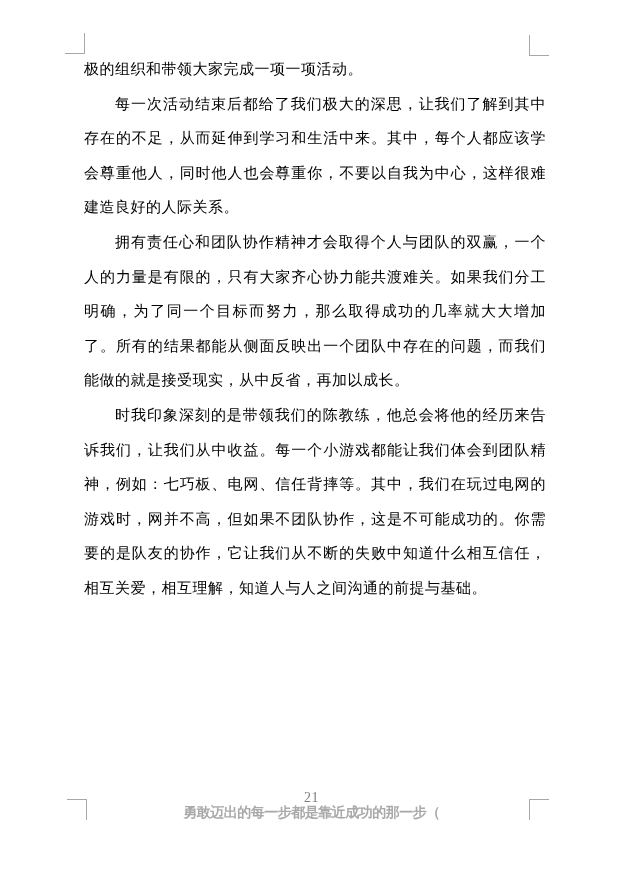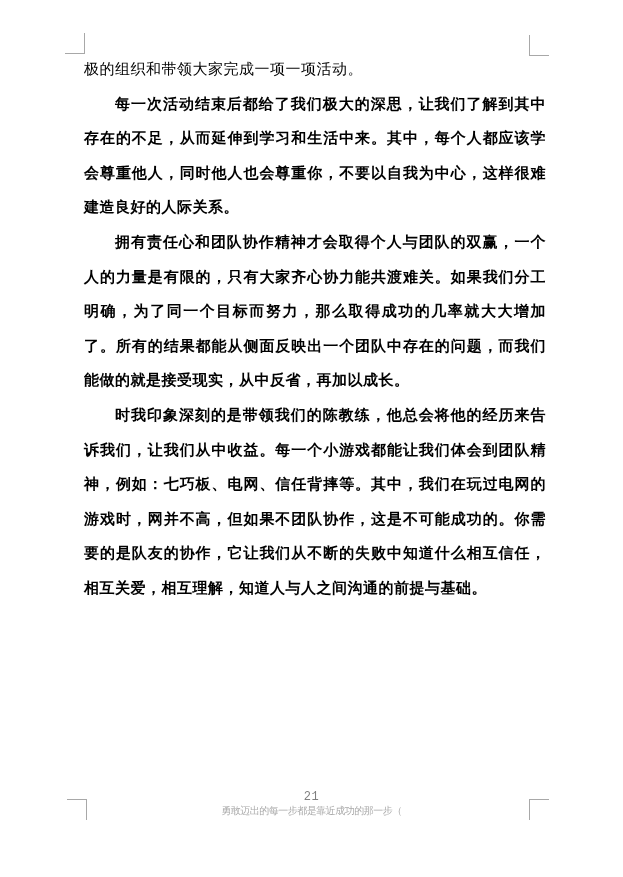--- a/index.html
+++ b/index.html
@@ -31,42 +31,42 @@
     left: 84px;
     top: 52px;
     width: 462px;
     color: #000000;
     font-size: 15px;
     line-height: 34.6px;
     letter-spacing: 0.5px;
     text-align: justify;
   }
   .para { margin: 0; }
-  .para.indent { text-indent: 31px; font-weight: bold; }
+  .para.indent { text-indent: 31px; }
 
   .page-number {
     position: absolute;
     left: 0;
     right: 0;
     top: 790px;
     text-align: center;
-    font-size: 12px;
+    font-size: 14px;
     color: #7f7f7f;
     letter-spacing: 0.5px;
-    font-family: Liberation Mono, monospace;
   }
   .footer-quote {
     position: absolute;
     left: 0;
     right: 0;
     top: 804px;
     text-align: center;
-    font-size: 10px;
+    font-size: 14px;
     color: #a9a9a9;
     letter-spacing: -0.5px;
+    font-weight: bold;
   }
 </style>
 </head>
 <body>
 
 <div class="page">
 
   <div class="mark tl"></div>
   <div class="mark tr"></div>
   <div class="mark bl"></div>

